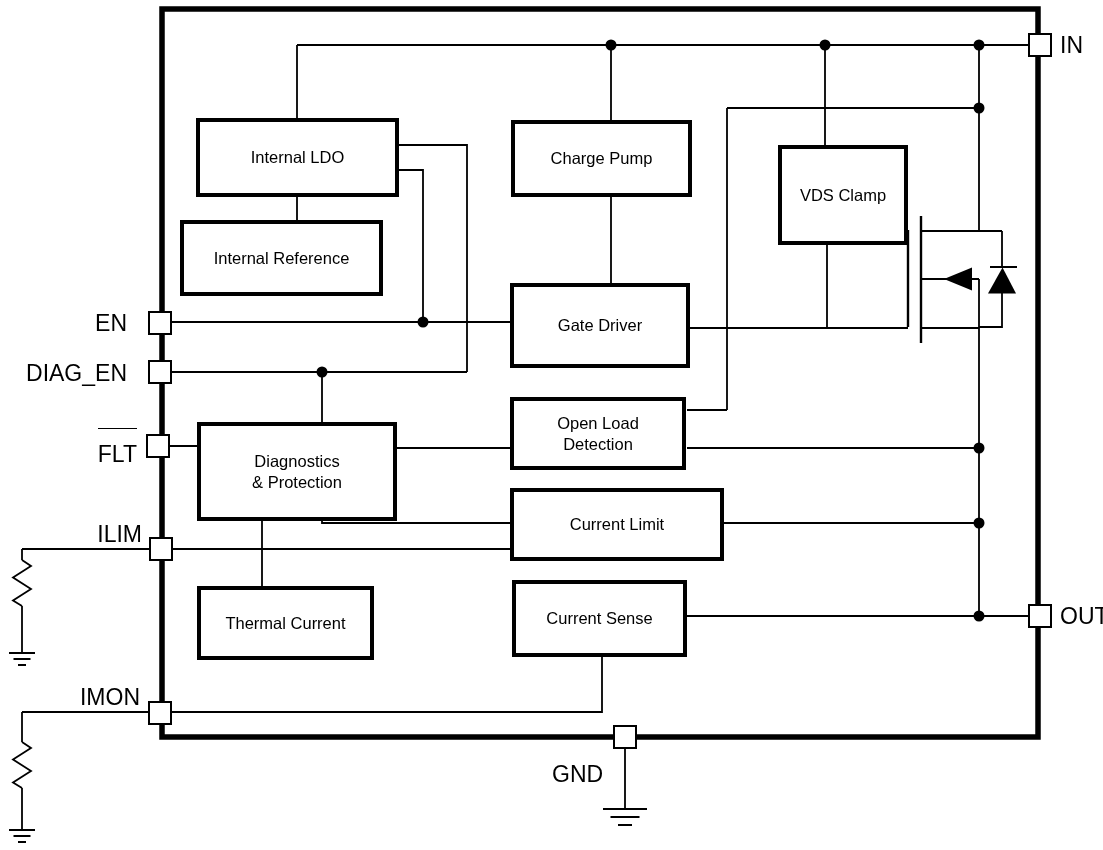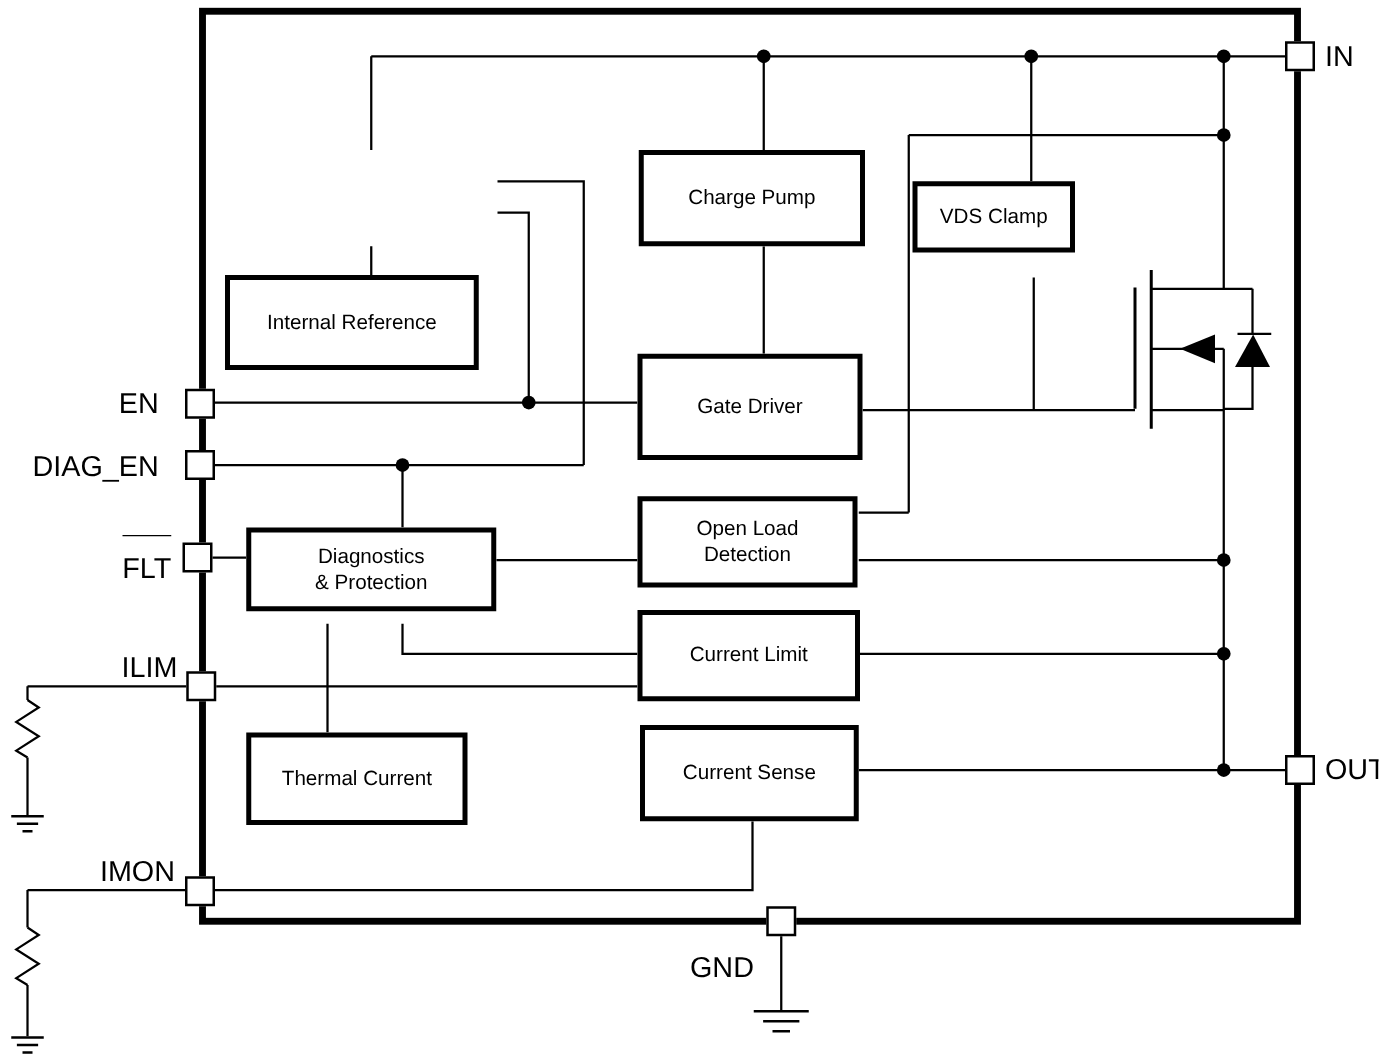--- a/index.html
+++ b/index.html
@@ -120,35 +120,36 @@
     </g>
     <g stroke="#000" stroke-width="2">
       <path d="M9 830 H35 M13.5 836 H30.5 M18 842 H26"></path>
     </g>
 
     <g stroke="#000" stroke-width="2">
       <path d="M603 809 H647 M610.5 817 H639.5 M618 825 H632"></path>
     </g>
   </svg>
 
+  <div class="block" style="left:196px;top:118px;width:203px;height:79px">Internal LDO</div>
 
   <div class="block" style="left:180px;top:220px;width:203px;height:76px">Internal Reference</div>
 
   <div class="block" style="left:511px;top:120px;width:181px;height:77px">Charge Pump</div>
 
-  <div class="block" style="left:730px;top:145px;width:130px;height:57px">VDS Clamp</div>
+  <div class="block" style="left:778px;top:145px;width:130px;height:100px">VDS Clamp</div>
 
   <div class="block" style="left:510px;top:283px;width:180px;height:85px">Gate Driver</div>
 
   <div class="block" style="left:510px;top:397px;width:176px;height:73px">Open Load
 Detection</div>
 
-  <div class="block" style="left:510px;top:488px;width:178px;height:73px">Current Limit</div>
+  <div class="block" style="left:510px;top:488px;width:214px;height:73px">Current Limit</div>
 
-  <div class="block" style="left:197px;top:422px;width:200px;height:67px">Diagnostics
+  <div class="block" style="left:197px;top:422px;width:200px;height:99px">Diagnostics
 &amp; Protection</div>
 
   <div class="block" style="left:197px;top:586px;width:177px;height:74px">Thermal Current</div>
 
   <div class="block" style="left:512px;top:580px;width:175px;height:77px">Current Sense</div>
 
   <div class="pin" style="left:148px;top:311px"></div>
   <div class="pin" style="left:148px;top:360px"></div>
   <div class="pin" style="left:146px;top:434px"></div>
   <div class="pin" style="left:149px;top:537px"></div>

